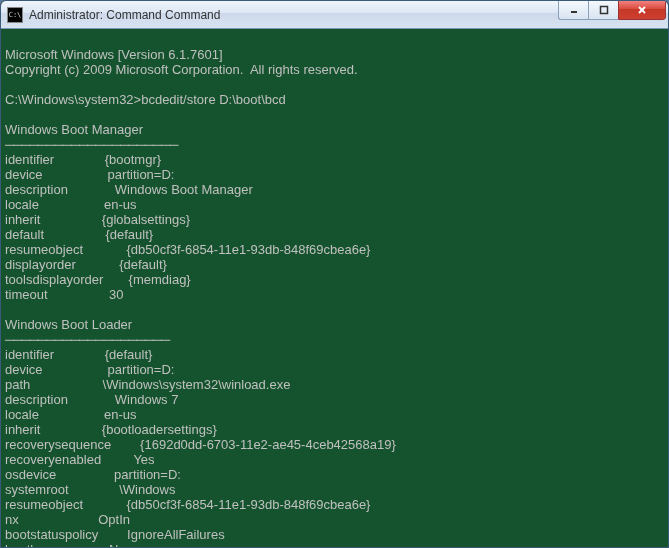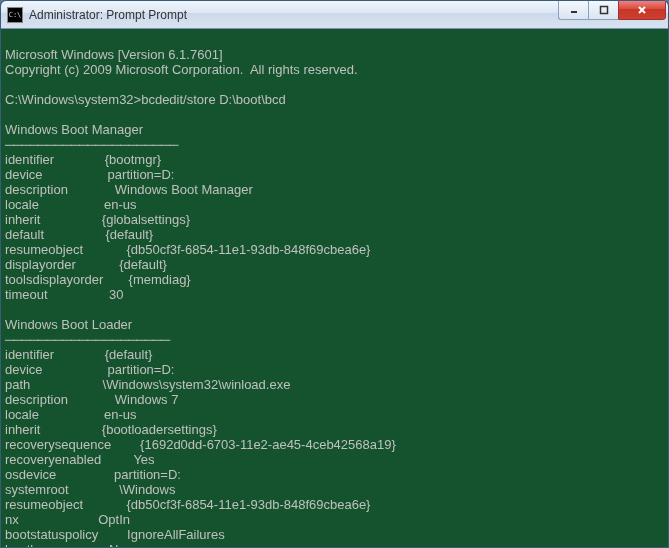--- a/index.html
+++ b/index.html
@@ -88,21 +88,21 @@
     overflow: hidden;
   }
   .hdrline { letter-spacing: -1px; }
 </style>
 </head>
 <body>
 
 <div class="window">
   <div class="titlebar">
     <span class="title-icon">C:\</span>
-    <span class="title-text">Administrator: Prompt Prompt</span>
+    <span class="title-text">Administrator: Command Command</span>
     <div class="win-buttons">
       <div class="win-btn min">
         <svg width="10" height="10" viewBox="0 0 10 10">
             <line x1="2" y1="7" x2="8" y2="7" stroke="#333" stroke-width="2"></line>
           </svg>
       </div>
       <div class="win-btn max">
         <svg width="10" height="10" viewBox="0 0 10 10">
             <rect x="1.5" y="1.5" width="7" height="7" fill="none" stroke="#333" stroke-width="1.5"></rect>
           </svg>

